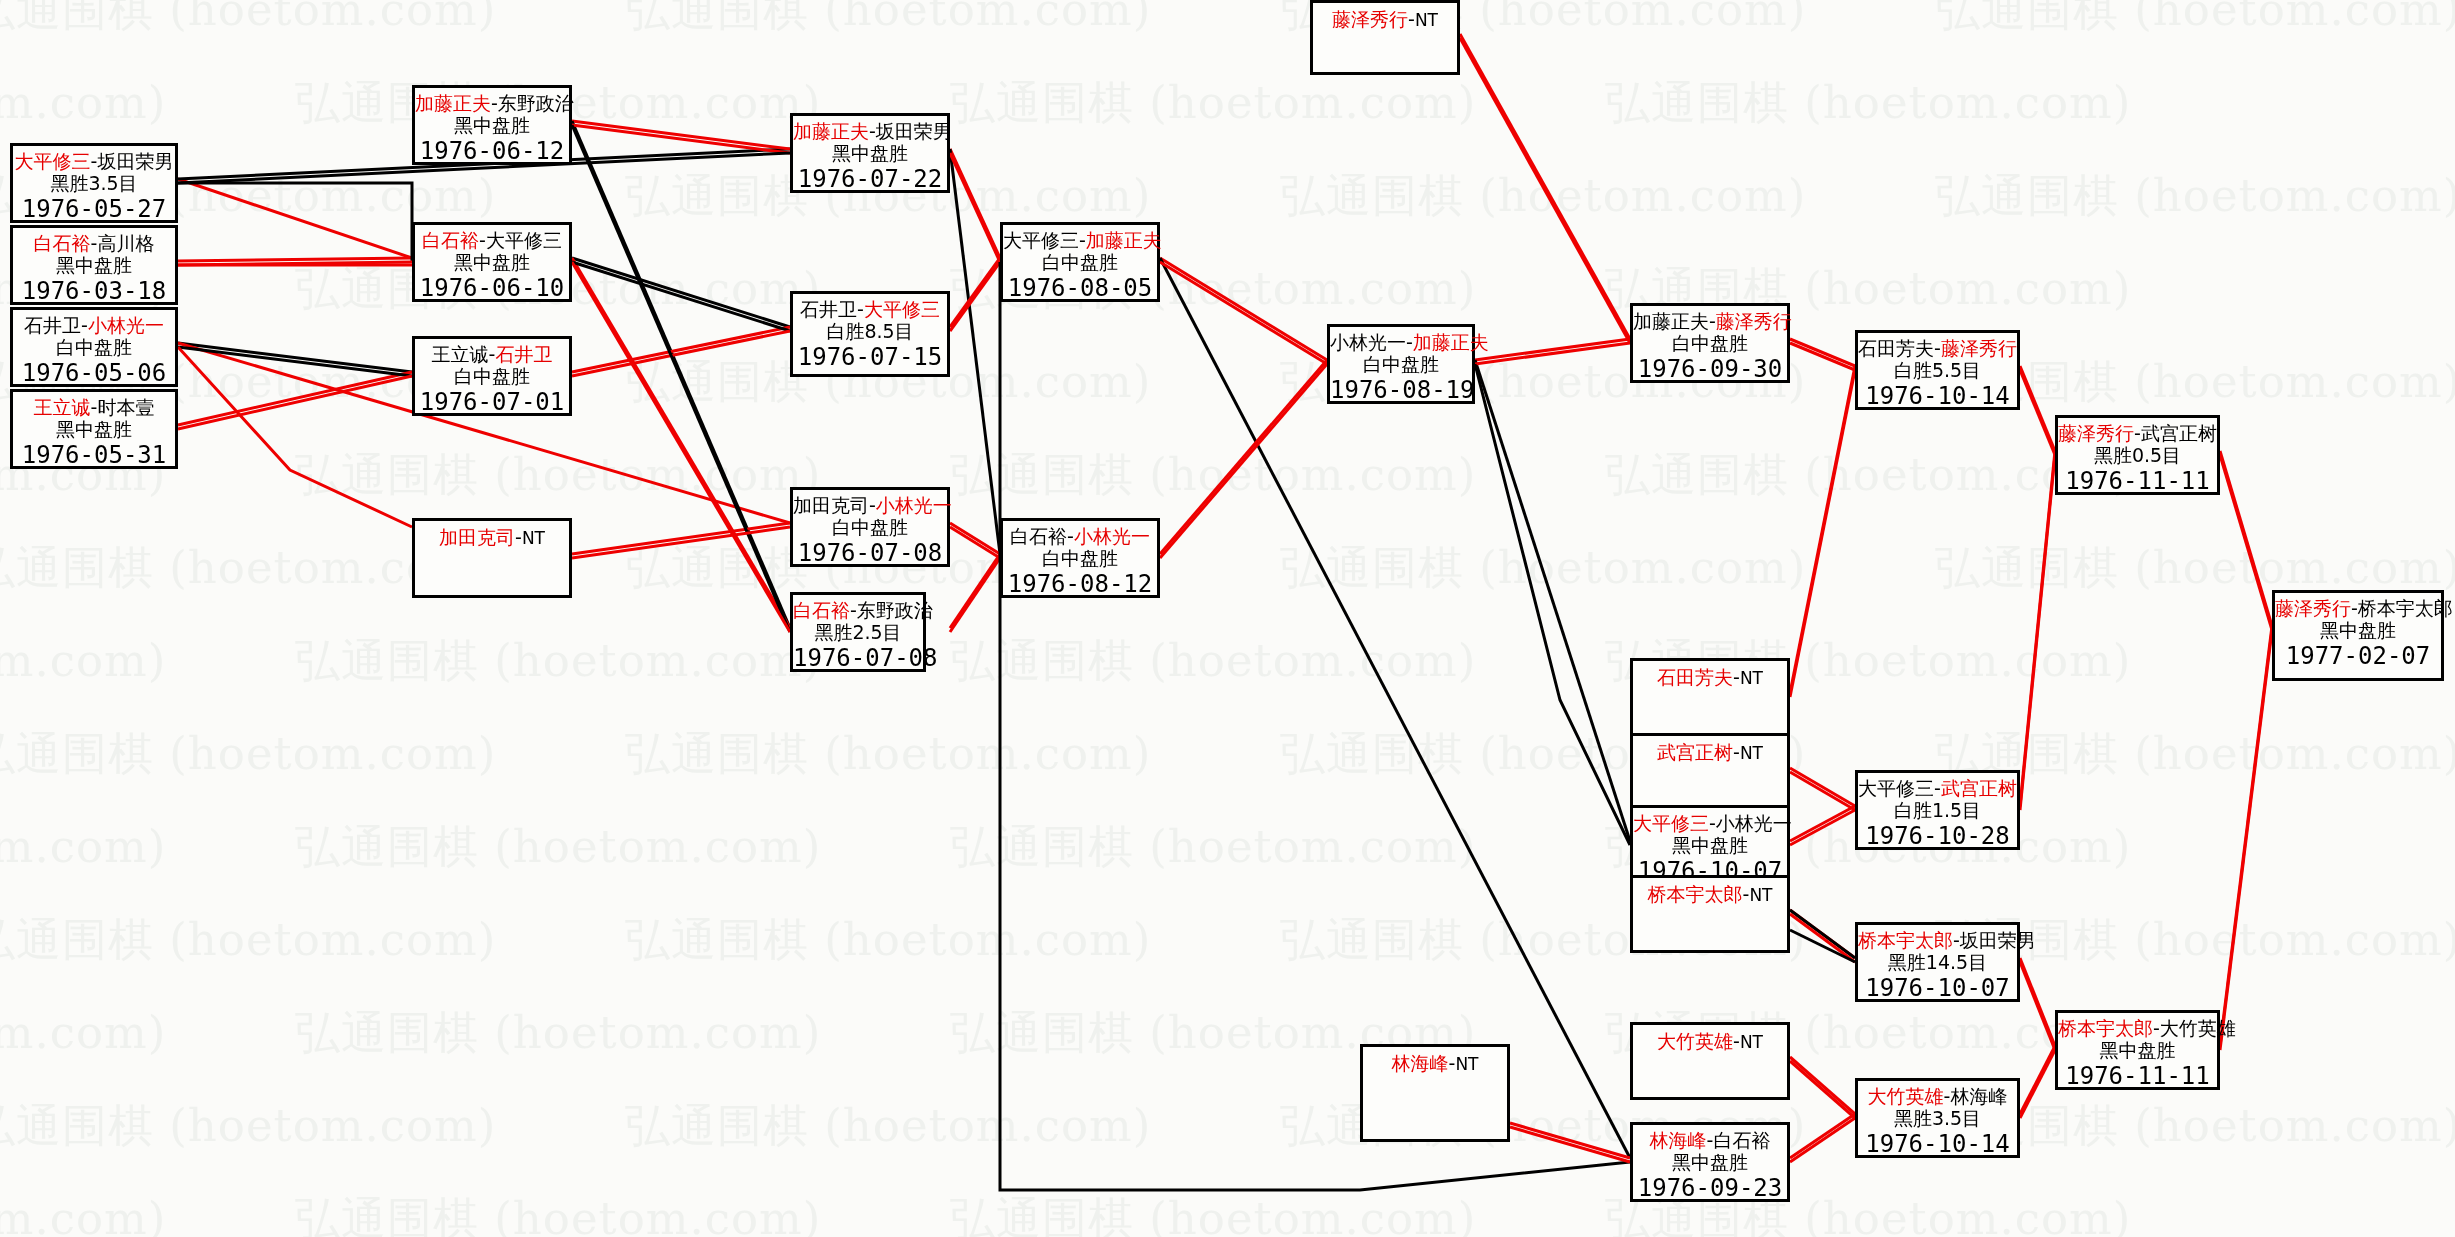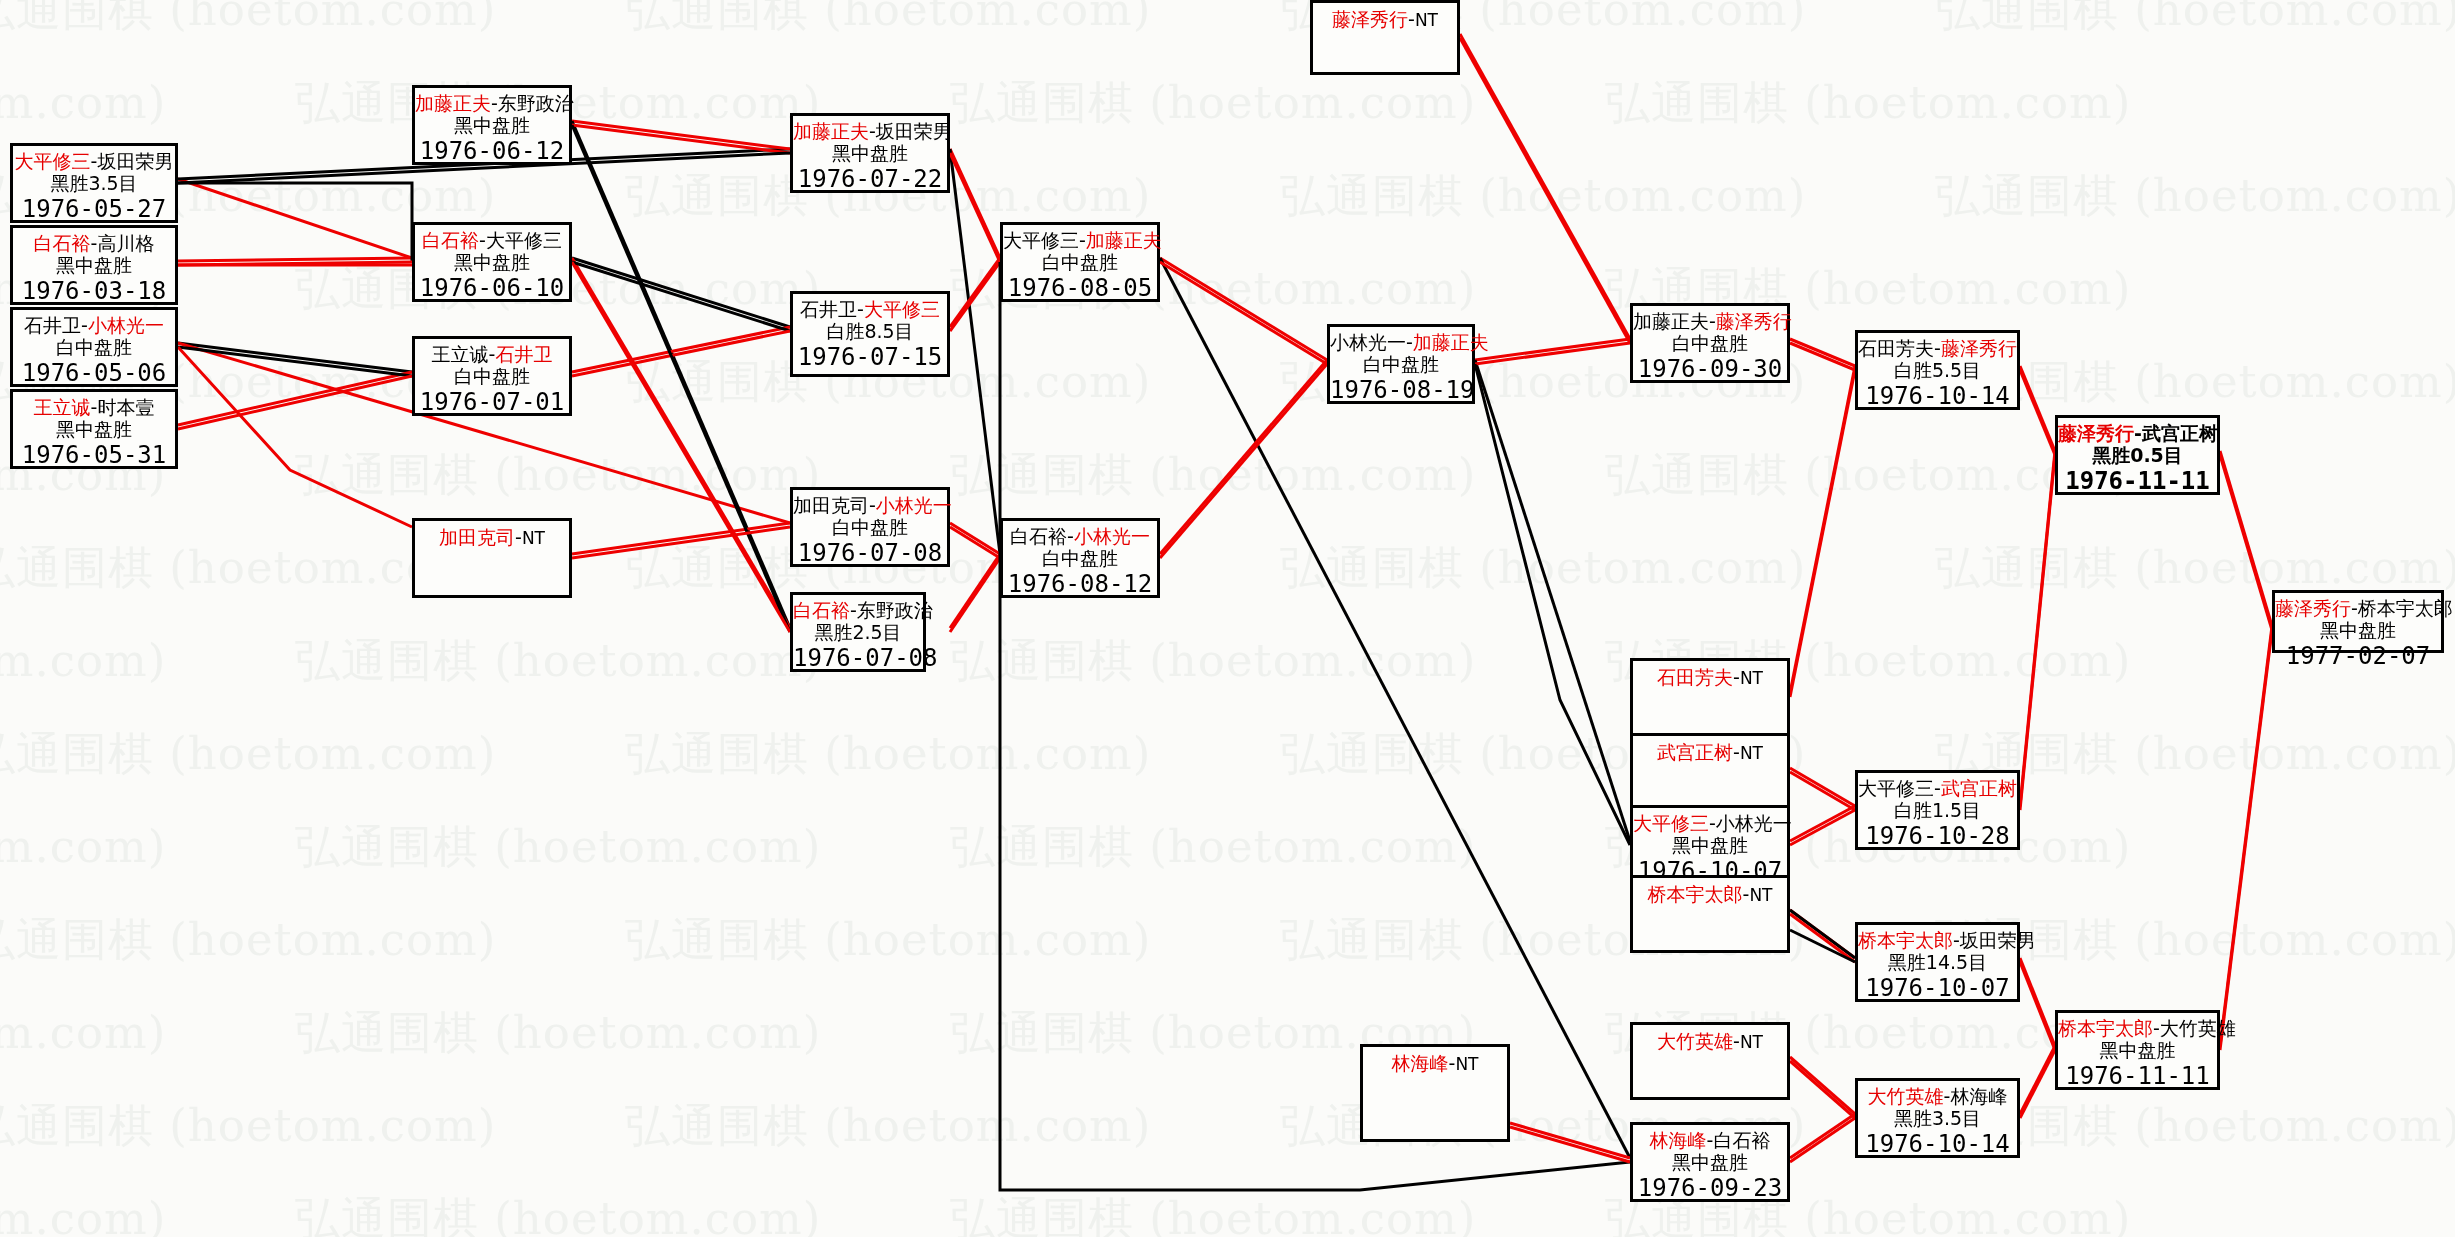--- a/index.html
+++ b/index.html
@@ -308,29 +308,29 @@
       <div class="node" style="left: 1855px; top: 922px; width: 165px; height: 80px;">
         <div class="ln1"><span class="red">桥本宇太郎</span><span>-</span><span class="blk">坂田荣男</span></div>
         <div class="ln2">黑胜14.5目</div>
         <div class="ln3">1976-10-07</div>
       </div>
       <div class="node" style="left: 1855px; top: 1078px; width: 165px; height: 80px;">
         <div class="ln1"><span class="red">大竹英雄</span><span>-</span><span class="blk">林海峰</span></div>
         <div class="ln2">黑胜3.5目</div>
         <div class="ln3">1976-10-14</div>
       </div>
-      <div class="node" style="left: 2055px; top: 415px; width: 165px; height: 80px; font-weight: bold;">
+      <div class="node" style="left: 2055px; top: 415px; width: 165px; height: 80px;">
         <div class="ln1"><span class="red">藤泽秀行</span><span>-</span><span class="blk">武宫正树</span></div>
         <div class="ln2">黑胜0.5目</div>
         <div class="ln3">1976-11-11</div>
       </div>
       <div class="node" style="left: 2055px; top: 1010px; width: 165px; height: 80px;">
         <div class="ln1"><span class="red">桥本宇太郎</span><span>-</span><span class="blk">大竹英雄</span></div>
         <div class="ln2">黑中盘胜</div>
         <div class="ln3">1976-11-11</div>
       </div>
-      <div class="node" style="left: 2272px; top: 590px; width: 172px; height: 63px;">
+      <div class="node" style="left: 2272px; top: 590px; width: 172px; height: 91px;">
         <div class="ln1"><span class="red">藤泽秀行</span><span>-</span><span class="blk">桥本宇太郎</span></div>
         <div class="ln2">黑中盘胜</div>
         <div class="ln3">1977-02-07</div>
       </div>
     </div>
 </div>
 
 </body></html>

